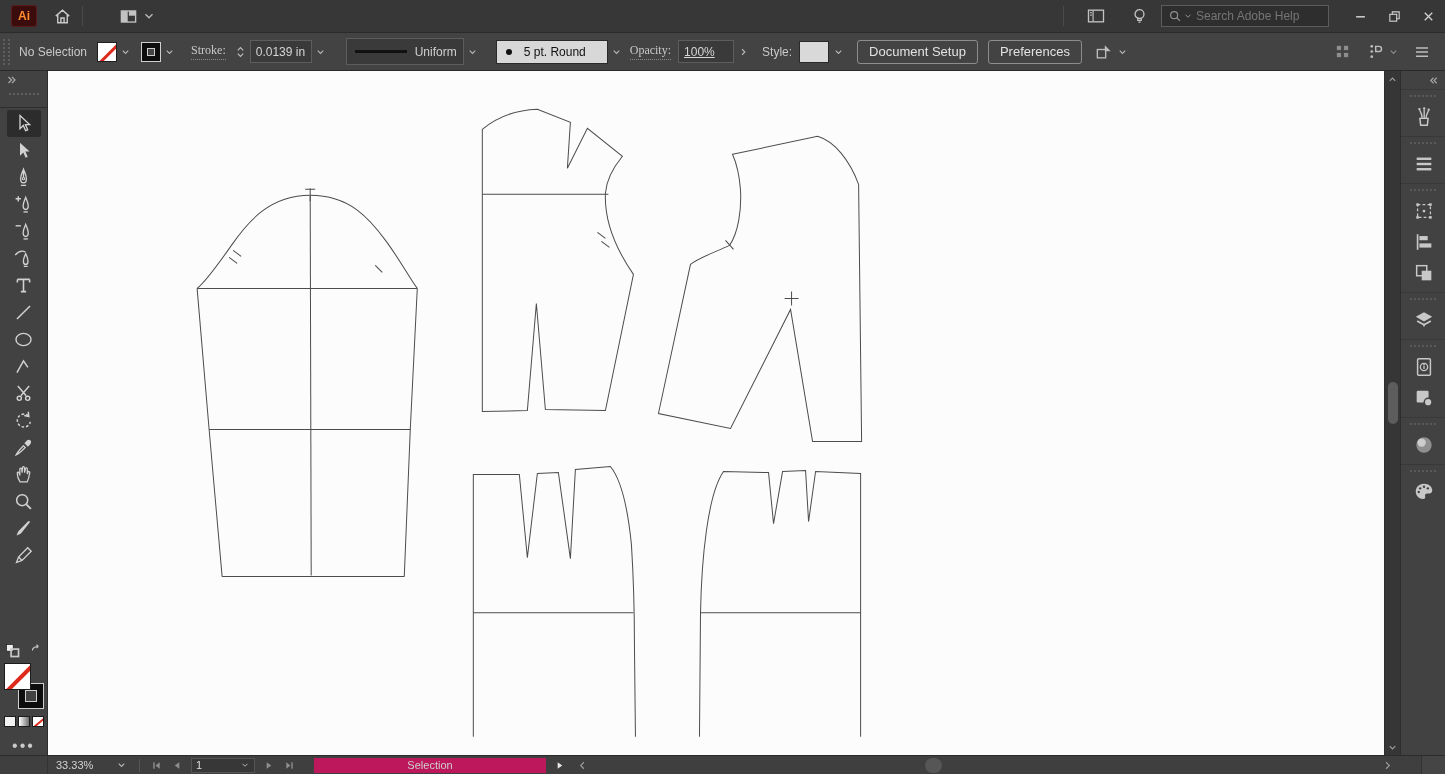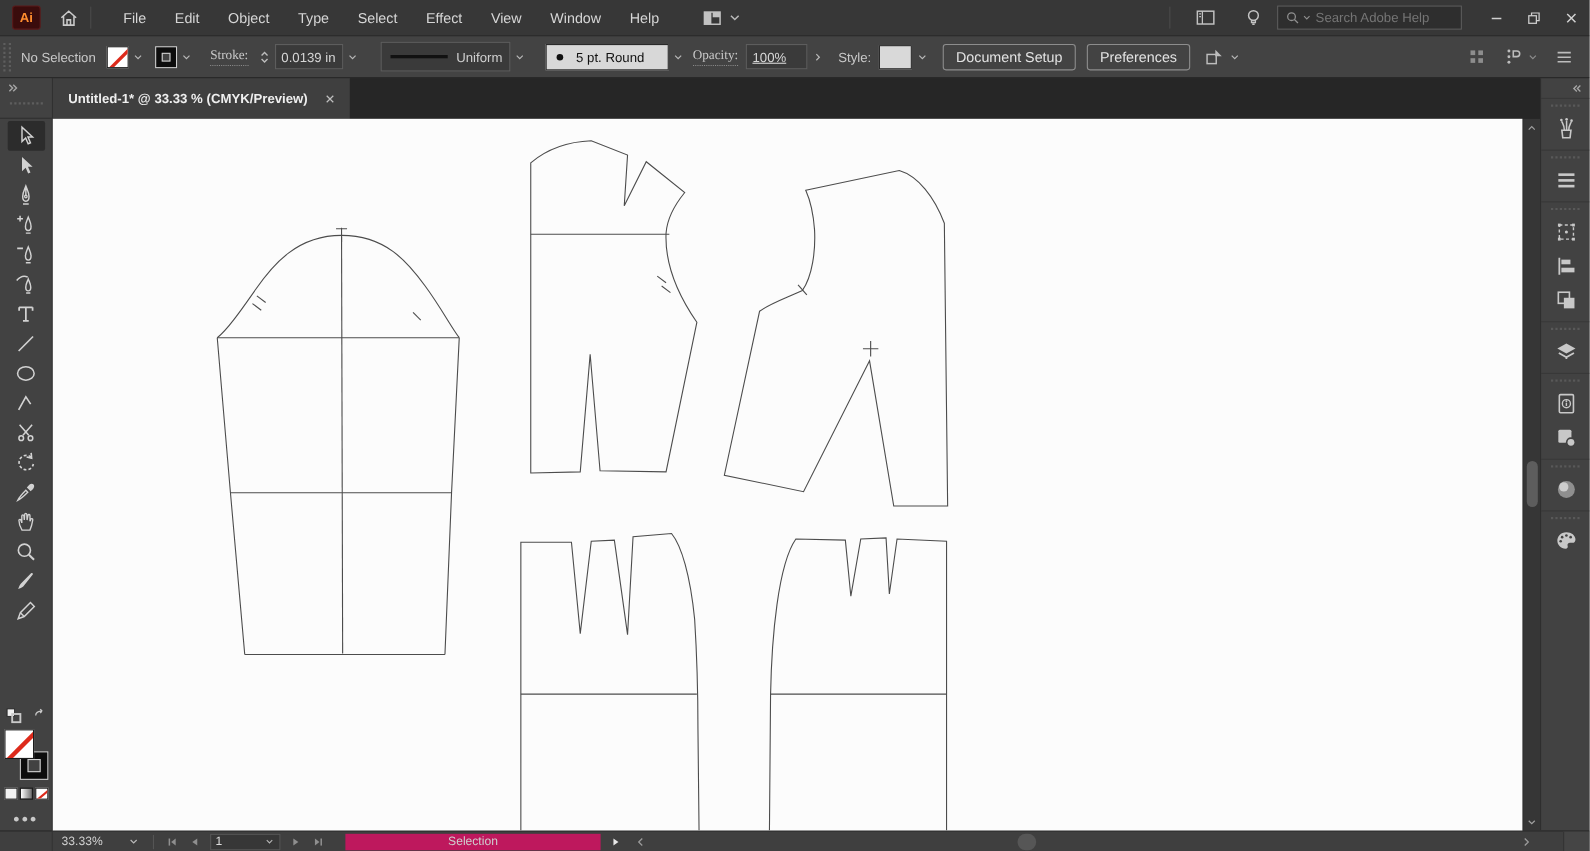--- a/index.html
+++ b/index.html
@@ -323,31 +323,20 @@
 <div class="app">
 
   <div class="menubar">
     <div class="logo">Ai</div>
     <div class="home-btn">
         <svg class="ic" width="19" height="19">
           <use href="#ic-home"></use>
         </svg>
       </div>
     <div class="mb-sep"></div>
-    <div class="menus">
-        <div class="menu-item">File</div>
-        <div class="menu-item">Edit</div>
-        <div class="menu-item">Object</div>
-        <div class="menu-item">Type</div>
-        <div class="menu-item">Select</div>
-        <div class="menu-item">Effect</div>
-        <div class="menu-item">View</div>
-        <div class="menu-item">Window</div>
-        <div class="menu-item">Help</div>
-      </div>
     <div class="mb-iconbtn" style="margin-left:14px;">
       <svg class="ic" width="19" height="19">
           <use href="#ic-ws"></use>
         </svg>
       <svg class="ic chev" style="margin-left:4px;">
           <use href="#ic-chevd"></use>
         </svg>
     </div>
     <div class="mb-right">
       <div class="mb-sep"></div>
@@ -597,28 +586,20 @@
           <div class="mode-sq mode-grad"></div>
           <div class="mode-sq mode-none">
               <div class="diag"></div>
             </div>
         </div>
         <div class="tb-more">•••</div>
       </div>
     </div>
 
     <div class="mid-col">
-      <div class="tabbar">
-        <div class="doc-tab">
-          <span class="title">Untitled-1* @ 33.33 % (CMYK/Preview)</span>
-          <svg class="ic tab-close" width="12" height="12">
-              <use href="#ic-x"></use>
-            </svg>
-        </div>
-      </div>
       <div class="content-row">
 
         <div class="canvas-wrap">
           <svg viewBox="0 0 1335 647" width="100%" height="100%">
             <g fill="none" stroke="#4c4c4c" stroke-width="1">
 
               <g>
                 <path d="M149,199 C158,192 170,175 184,155 C200,132 222,106 262,106 C302,106 322,130 338,152 C352,171 362,190 369,199"></path>
                 <path d="M149,199 L369,199"></path>
                 <path d="M149,199 L161,340 L174,487"></path>

